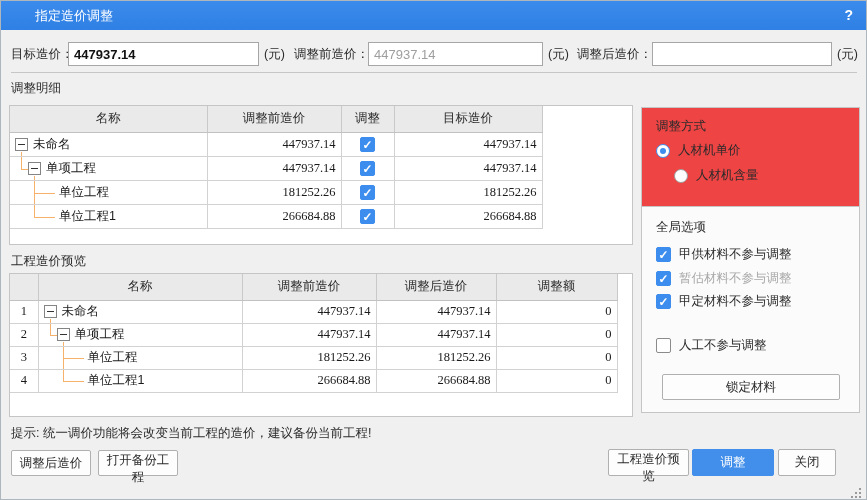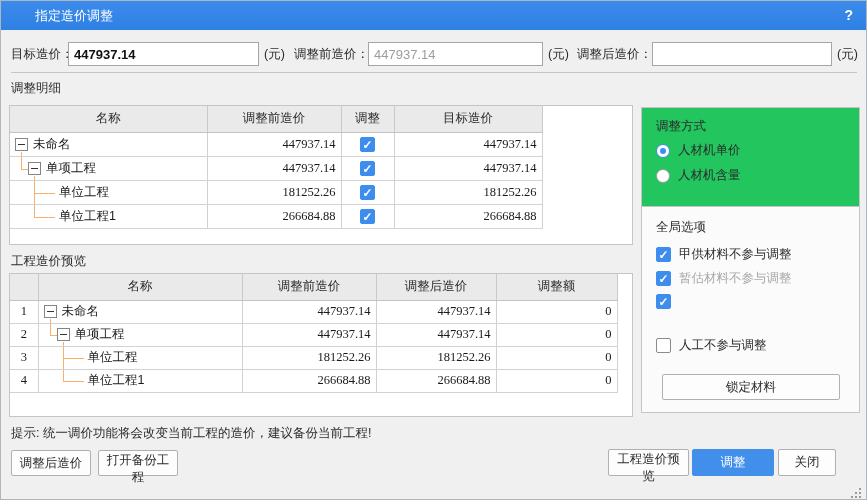--- a/index.html
+++ b/index.html
@@ -194,44 +194,45 @@
           <span class="nlabel" style="left:49px;">单位工程1</span>
         </td>
         <td class="num">266684.88</td>
         <td class="num">266684.88</td>
         <td class="num">0</td>
       </tr>
     </tbody>
       </table>
   </div>
 
-  <div class="panel" style="left:640px;top:106px;width:219px;height:105px;background:#22c55e;">
+  <div class="panel" style="left:640px;top:106px;width:219px;height:105px;background:#ef4444;">
     <span class="gbox-label" style="left:14px;top:10px;">调整方式</span>
     <div class="opt-row" style="left:14px;top:34px;">
       <span class="radio on"></span>
       <span class="opt-label">人材机单价</span>
     </div>
-    <div class="opt-row" style="left:14px;top:59px;">
+    <div class="opt-row" style="left:32px;top:59px;">
       <span class="radio"></span>
       <span class="opt-label">人材机含量</span>
     </div>
   </div>
 
   <div class="panel" style="left:640px;top:205px;width:219px;height:207px;background:#FBFBFB;">
     <span class="gbox-label" style="left:14px;top:12px;">全局选项</span>
     <div class="opt-row" style="left:14px;top:39px;">
       <span class="cb checked"></span>
       <span class="opt-label">甲供材料不参与调整</span>
     </div>
     <div class="opt-row" style="left:14px;top:63px;">
       <span class="cb checked"></span>
       <span class="opt-label disabled">暂估材料不参与调整</span>
     </div>
     <div class="opt-row" style="left:14px;top:86px;">
       <span class="cb checked"></span>
+      <span class="opt-label">甲定材料不参与调整</span>
     </div>
     <div class="opt-row" style="left:14px;top:110px;margin-top:20px;">
       <span class="cb"></span>
       <span class="opt-label">人工不参与调整</span>
     </div>
     <button class="btn" style="left:20px;top:167px;width:178px;height:26px;">锁定材料</button>
   </div>
 
   <span class="lbl" style="left:10px;top:424px;">提示: 统一调价功能将会改变当前工程的造价，建议备份当前工程!</span>
   <button class="btn" style="left:10px;top:449px;width:80px;height:26px;">调整后造价</button>

